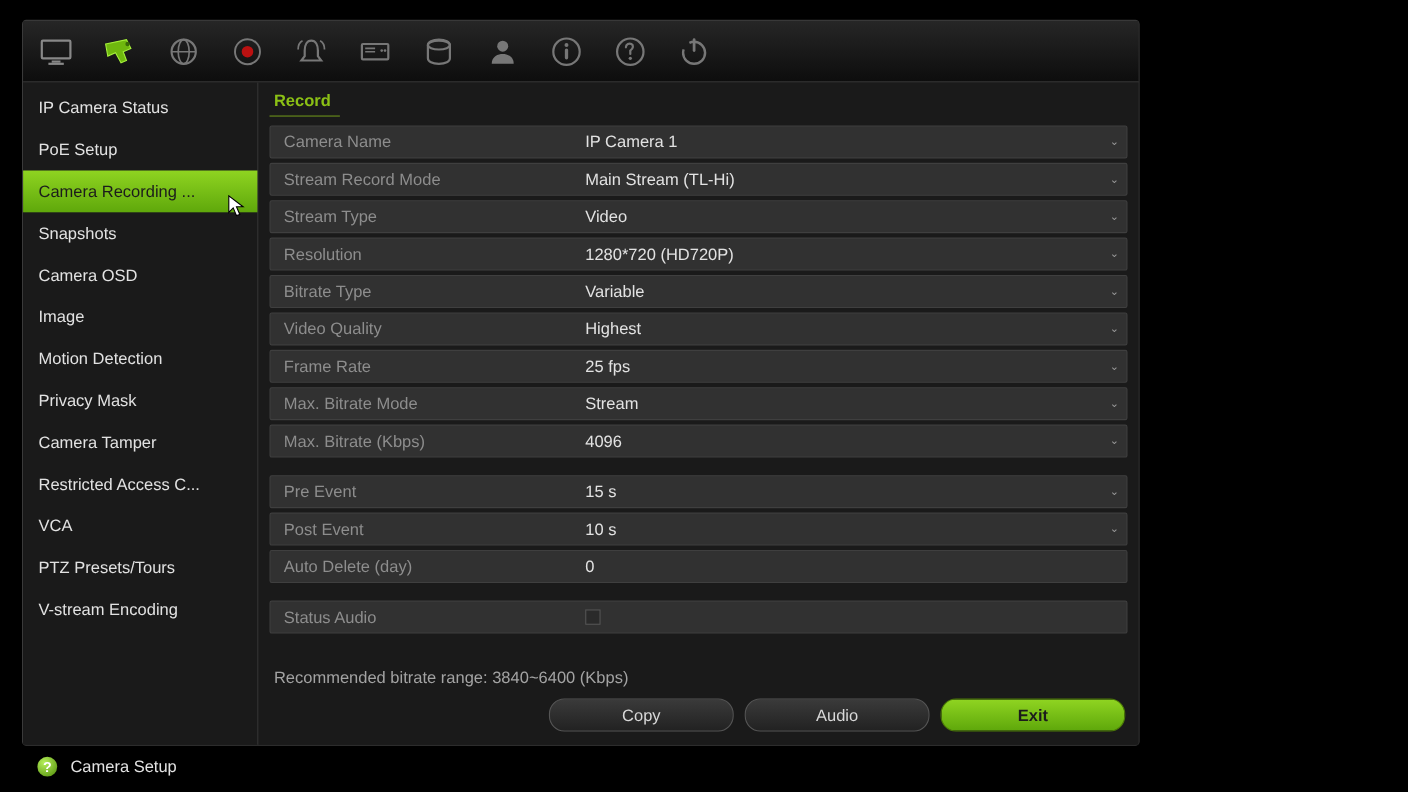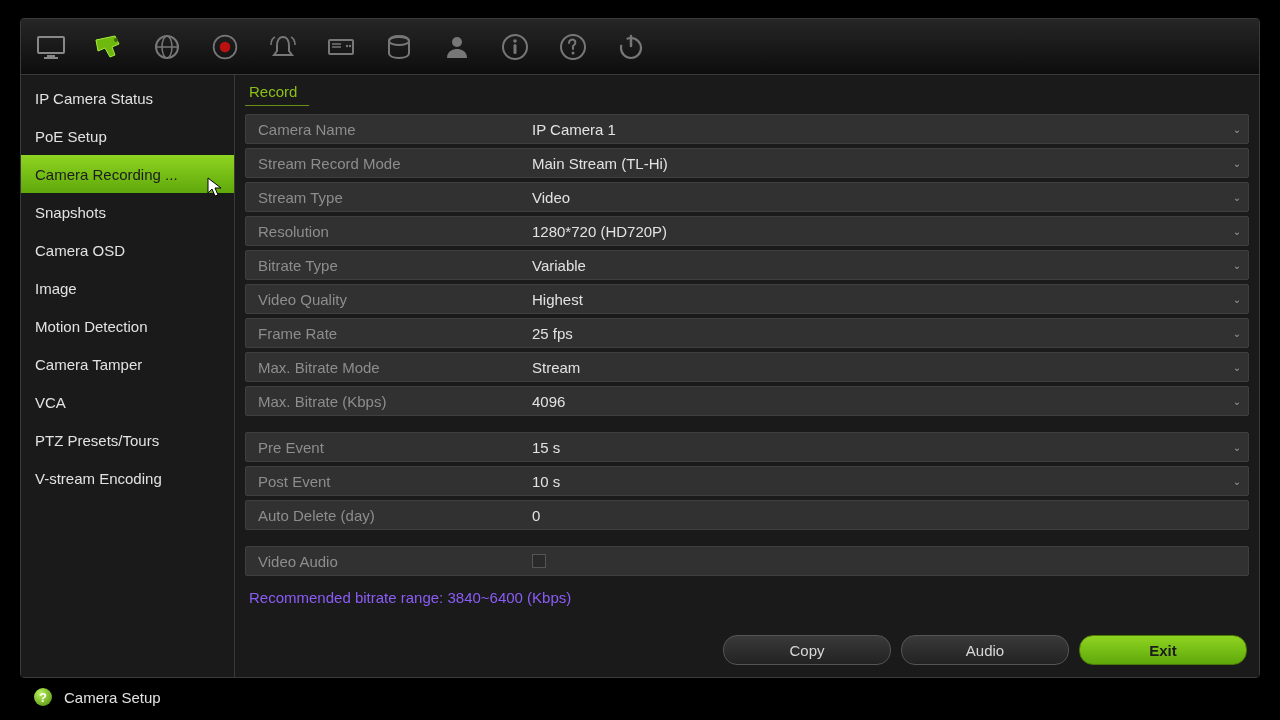--- a/index.html
+++ b/index.html
@@ -6,21 +6,21 @@
   html, body { width: 1280px; height: 720px; overflow: hidden; }
   body {
     background: #000;
     font-family: Arial, Helvetica, sans-serif;
     color: #cfcfcf;
     font-size: 15px;
   }
   .app {
     position: absolute;
     left: 20px; top: 18px;
-    width: 1240px; height: 660px;
+    width: 1016px; height: 660px;
     background: #1a1a1a;
     border: 1px solid #3a3a3a;
     border-radius: 4px;
     display: flex;
     flex-direction: column;
   }
   
   .toolbar {
     height: 56px;
     background: linear-gradient(#262626, #0d0d0d);
@@ -74,20 +74,21 @@
     padding: 0 10px 8px 10px;
     min-width: 0;
   }
   .page-title {
     color: #8bc015;
     font-size: 15px;
     padding: 8px 4px 5px 4px;
     border-bottom: 1px solid #6a8f1a;
     width: 64px;
     margin-bottom: 8px;
+    font-weight: bold;
   }
   .form {
     display: flex;
     flex-direction: column;
     gap: 4px;
   }
   .row {
     display: flex;
     align-items: center;
     height: 30px;
@@ -114,23 +115,23 @@
     color: #9a9a9a;
     font-size: 10px;
   }
   .gap { height: 8px; }
   .checkbox {
     width: 14px; height: 14px;
     border: 1px solid #555;
     background: #2a2a2a;
   }
   .recommend {
-    margin-top: 13px;
+    margin-top: 32px;
     padding: 0 4px;
-    color: #8b5cf6;
+    color: #a3a3a3;
   }
   .buttons {
     margin-top: auto;
     display: flex;
     justify-content: flex-end;
     gap: 10px;
     padding: 8px 2px 4px 0;
   }
   .btn {
     width: 168px; height: 30px;
@@ -257,21 +258,23 @@
   <div class="body">
 
     <div class="sidebar">
       <div class="sidebar-item">IP Camera Status</div>
       <div class="sidebar-item">PoE Setup</div>
       <div class="sidebar-item active">Camera Recording ...</div>
       <div class="sidebar-item">Snapshots</div>
       <div class="sidebar-item">Camera OSD</div>
       <div class="sidebar-item">Image</div>
       <div class="sidebar-item">Motion Detection</div>
+      <div class="sidebar-item">Privacy Mask</div>
       <div class="sidebar-item">Camera Tamper</div>
+      <div class="sidebar-item">Restricted Access C...</div>
       <div class="sidebar-item">VCA</div>
       <div class="sidebar-item">PTZ Presets/Tours</div>
       <div class="sidebar-item">V-stream Encoding</div>
     </div>
 
     <div class="main">
       <div class="page-title">Record</div>
 
       <div class="form">
 
@@ -335,21 +338,21 @@
         </div>
         <div class="row">
           <div class="label">Auto Delete (day)</div>
           <div class="value">0</div>
           <div class="caret" style="visibility:hidden">⌄</div>
         </div>
 
         <div class="gap"></div>
 
         <div class="row">
-          <div class="label">Video Audio</div>
+          <div class="label">Status Audio</div>
           <div class="value">
               <span class="checkbox"></span>
             </div>
           <div class="caret" style="visibility:hidden">⌄</div>
         </div>
       </div>
 
       <div class="recommend">Recommended bitrate range: 3840~6400 (Kbps)</div>
 
       <div class="buttons">

